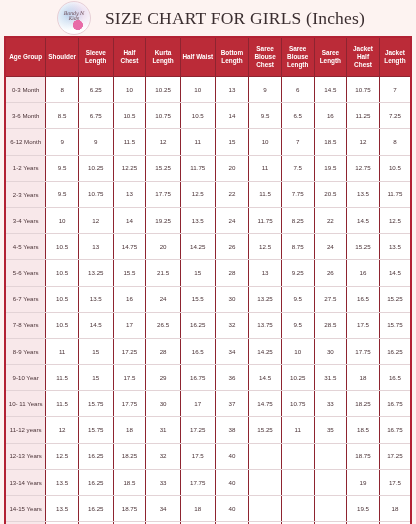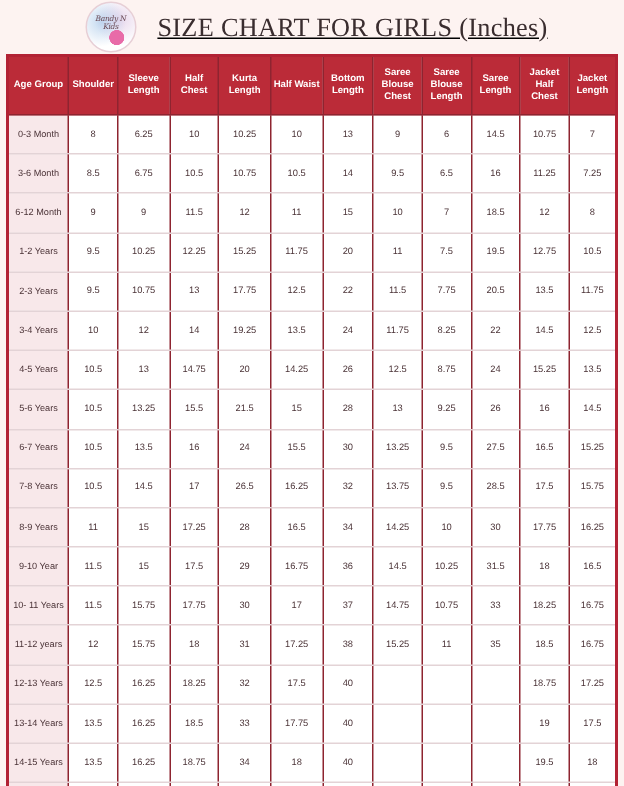--- a/index.html
+++ b/index.html
@@ -20,21 +20,20 @@
     background: #fdf3f1;
     box-sizing: border-box;
   }
   .header {
     height: 36px;
     display: flex;
     align-items: center;
     justify-content: center;
     gap: 14px;
     padding-left: 6px;
-    text-decoration: underline;
   }
   .logo {
     width: 32px;
     height: 32px;
     border-radius: 50%;
     background:
       radial-gradient(circle at 62% 72%, #e86ba8 0%, #e86ba8 16%, rgba(232,107,168,0) 17%),
       radial-gradient(circle at 30% 40%, rgba(120,170,220,0.45) 0%, rgba(120,170,220,0) 55%),
       radial-gradient(circle at 70% 35%, rgba(200,160,210,0.40) 0%, rgba(200,160,210,0) 55%),
       #ffffff;

